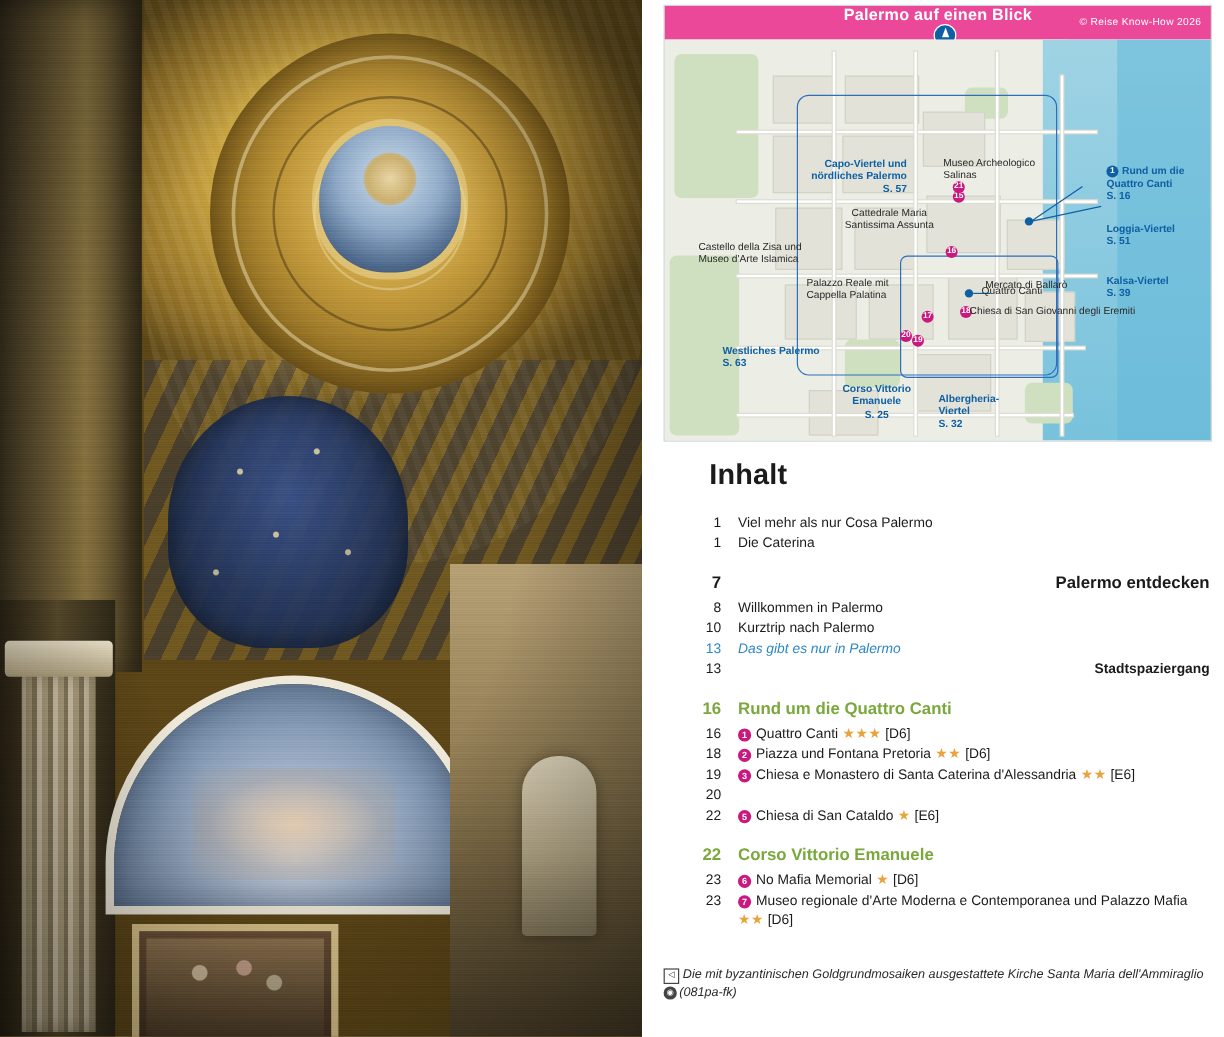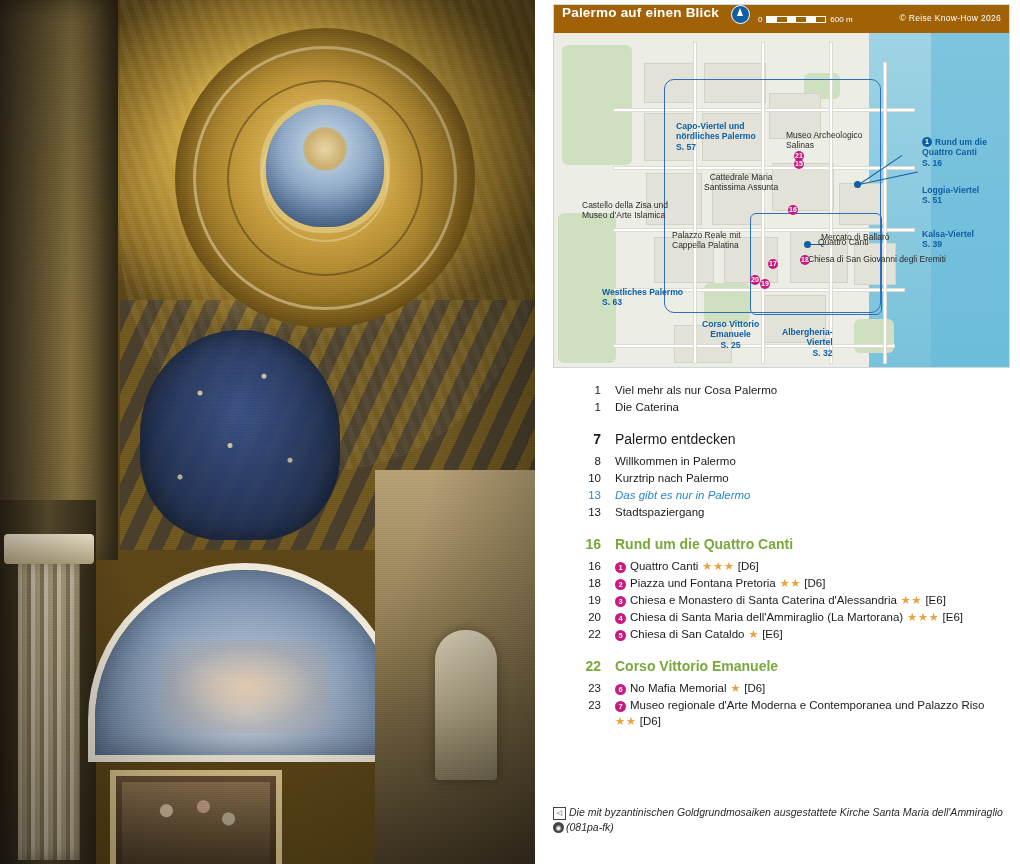--- a/index.html
+++ b/index.html
@@ -135,21 +135,21 @@
   }
   .ph-vignette{
     background:radial-gradient(ellipse at 50% 45%, rgba(0,0,0,0) 45%, rgba(0,0,0,.45) 100%);
   }
 
   
   .right{width:485px;height:864px;position:relative;background:#fff;}
 
   
   .mapcard{position:absolute;left:18px;top:4px;width:455px;height:362px;background:#e8f1f3;border:1px solid #cfd8d8;}
-  .mapbar{height:28px;background:#a16207;display:flex;padding:0 8px;color:#fff;position:relative;}
+  .mapbar{height:28px;background:#ec4899;display:flex;align-items:center;padding:0 8px;color:#fff;position:relative;flex-direction:column;}
   .mapbar .title{font-size:13.5px;font-weight:bold;letter-spacing:.2px;}
   .compass{width:17px;height:17px;border-radius:50%;background:#0e5fa4;border:1.6px solid #fff;margin-left:12px;position:relative;flex:0 0 auto;}
   .compass:after{content:"";position:absolute;left:50%;top:2px;transform:translateX(-50%);
     border-left:3px solid transparent;border-right:3px solid transparent;border-bottom:8px solid #fff;}
   .scale{display:flex;align-items:center;gap:4px;margin-left:8px;font-size:8px;}
   .scalebar{display:flex;width:58px;height:5px;border:1px solid #fff;}
   .scalebar i{flex:1;display:block;}
   .scalebar i:nth-child(odd){background:#fff;}
   .copy{position:absolute;right:8px;top:8px;font-size:8.5px;letter-spacing:.3px;}
 
@@ -177,21 +177,21 @@
   .toc h1{font-size:24px;font-weight:bold;color:#1b1b1b;margin:0 0 18px 38px;letter-spacing:.2px;font-family:"Liberation Sans",sans-serif;}
   .row{display:flex;margin-bottom:1px;font-size:11.5px;color:#1b1b1b;line-height:16px;}
   .row .pg{width:48px;text-align:right;padding-right:14px;flex:0 0 auto;}
   .row .tx{flex:1;}
   .sec{margin-top:16px;margin-bottom:6px;}
   .sec .pg{font-size:14px;font-weight:bold;}
   .sec .tx{font-size:14px;font-weight:bold;}
   .sec.green .pg,.sec.green .tx{color:#7aa83c;}
   .row.italic .tx{font-style:italic;color:#2c86c6;}
   .row.italic .pg{color:#2c86c6;}
-  .row.bold .tx{font-weight:normal;}
+  .row.bold .tx{font-weight:bold;text-align:right;}
   .pinsm{display:inline-block;width:11px;height:11px;border-radius:50%;background:#c9187e;color:#fff;
     font-size:7.5px;line-height:11px;text-align:center;font-weight:bold;margin-right:4px;vertical-align:0px;}
   .stars{color:#e8a33d;letter-spacing:.5px;}
   .caption{position:absolute;left:18px;top:805px;width:455px;font-size:10.5px;font-style:italic;color:#2b2b2b;line-height:1.35;}
   .cap-ico{display:inline-block;width:11px;height:11px;border:1px solid #444;font-size:7px;line-height:10px;text-align:center;font-style:normal;vertical-align:1px;margin-right:3px;}
   .cam{display:inline-block;width:11px;height:11px;border-radius:50%;background:#444;color:#fff;font-size:7px;line-height:11px;text-align:center;font-style:normal;vertical-align:1px;margin-right:2px;}
 </style>
 </head>
 <body>
 
@@ -300,42 +300,43 @@
         <div class="maplabel" style="left:150px;top:140px;white-space:pre;text-align:center">Cattedrale Maria
 Santissima Assunta</div>
         <div class="maplabel" style="left:28px;top:168px;white-space:pre">Castello della Zisa und
 Museo d'Arte Islamica</div>
         <div class="maplabel" style="left:118px;top:198px;white-space:pre">Palazzo Reale mit
 Cappella Palatina</div>
         <div class="maplabel" style="left:228px;top:200px;margin-left:39px;">Mercato di Ballarò</div>
         <div class="maplabel" style="left:264px;top:205px;">Quattro Canti</div>
         <div class="maplabel" style="left:218px;top:222px;margin-left:36px;">Chiesa di San Giovanni degli Eremiti</div>
 
-        <div class="bluelabel" style="left:122px;top:88px;white-space:pre;text-align:left">Capo-Viertel und
+        <div class="bluelabel" style="left:122px;top:98px;white-space:pre;text-align:right">Capo-Viertel und
 nördliches Palermo
 S. 57</div>
         <div class="bluelabel" style="left:48px;top:254px;white-space:pre">Westliches Palermo
 S. 63</div>
         <div class="bluelabel" style="left:148px;top:286px;white-space:pre;text-align:center">Corso Vittorio
 Emanuele
 S. 25</div>
-        <div class="bluelabel" style="left:228px;top:294px;white-space:pre;text-align:right">Albergheria-
+        <div class="bluelabel" style="left:228px;top:294px;white-space:pre;text-align:left">Albergheria-
 Viertel
 S. 32</div>
         <div class="bluelabel" style="left:368px;top:104px;white-space:pre"><span class="num-badge">1</span>Rund um die
 Quattro Canti
 S. 16</div>
         <div class="bluelabel" style="left:368px;top:152px;white-space:pre">Loggia-Viertel
 S. 51</div>
         <div class="bluelabel" style="left:368px;top:196px;white-space:pre">Kalsa-Viertel
 S. 39</div>
       </div>
     </div>
 
     <div class="toc">
+      <h1>Inhalt</h1>
       <div id="toc-rows">
           <div class="row">
             <div class="pg">1</div>
             <div class="tx"><span>Viel mehr als nur Cosa Palermo</span></div>
           </div>
           <div class="row">
             <div class="pg">1</div>
             <div class="tx"><span>Die Caterina</span></div>
           </div>
           <div class="row sec bold">
@@ -369,37 +370,36 @@
           <div class="row">
             <div class="pg">18</div>
             <div class="tx"><span class="pinsm">2</span><span>Piazza und Fontana Pretoria</span><span class="stars"> ★★</span><span> [D6]</span></div>
           </div>
           <div class="row">
             <div class="pg">19</div>
             <div class="tx"><span class="pinsm">3</span><span>Chiesa e Monastero di Santa Caterina d'Alessandria</span><span class="stars"> ★★</span><span> [E6]</span></div>
           </div>
           <div class="row">
             <div class="pg">20</div>
-            <div class="tx"><span class="pinsm">4</span><span>Chiesa di Santa Maria dell'Ammiraglio (La Martorana)</span><span class="stars"> ★★★</span><span> [E6]</span></div>
           </div>
           <div class="row">
             <div class="pg">22</div>
             <div class="tx"><span class="pinsm">5</span><span>Chiesa di San Cataldo</span><span class="stars"> ★</span><span> [E6]</span></div>
           </div>
           <div class="row sec green">
             <div class="pg">22</div>
             <div class="tx"><span>Corso Vittorio Emanuele</span></div>
           </div>
           <div class="row">
             <div class="pg">23</div>
             <div class="tx"><span class="pinsm">6</span><span>No Mafia Memorial</span><span class="stars"> ★</span><span> [D6]</span></div>
           </div>
           <div class="row">
             <div class="pg">23</div>
-            <div class="tx"><span class="pinsm">7</span><span>Museo regionale d'Arte Moderna e Contemporanea und Palazzo Riso</span><span class="stars"> ★★</span><span> [D6]</span></div>
+            <div class="tx"><span class="pinsm">7</span><span>Museo regionale d'Arte Moderna e Contemporanea und Palazzo Mafia</span><span class="stars"> ★★</span><span> [D6]</span></div>
           </div>
         </div>
     </div>
 
     <div class="caption">
       <span class="cap-ico">◁</span><span>Die mit byzantinischen Goldgrundmosaiken ausgestattete Kirche Santa Maria dell'Ammiraglio</span>
       <span class="cam">◉</span><span>(081pa-fk)</span>
     </div>
 
   </div>

